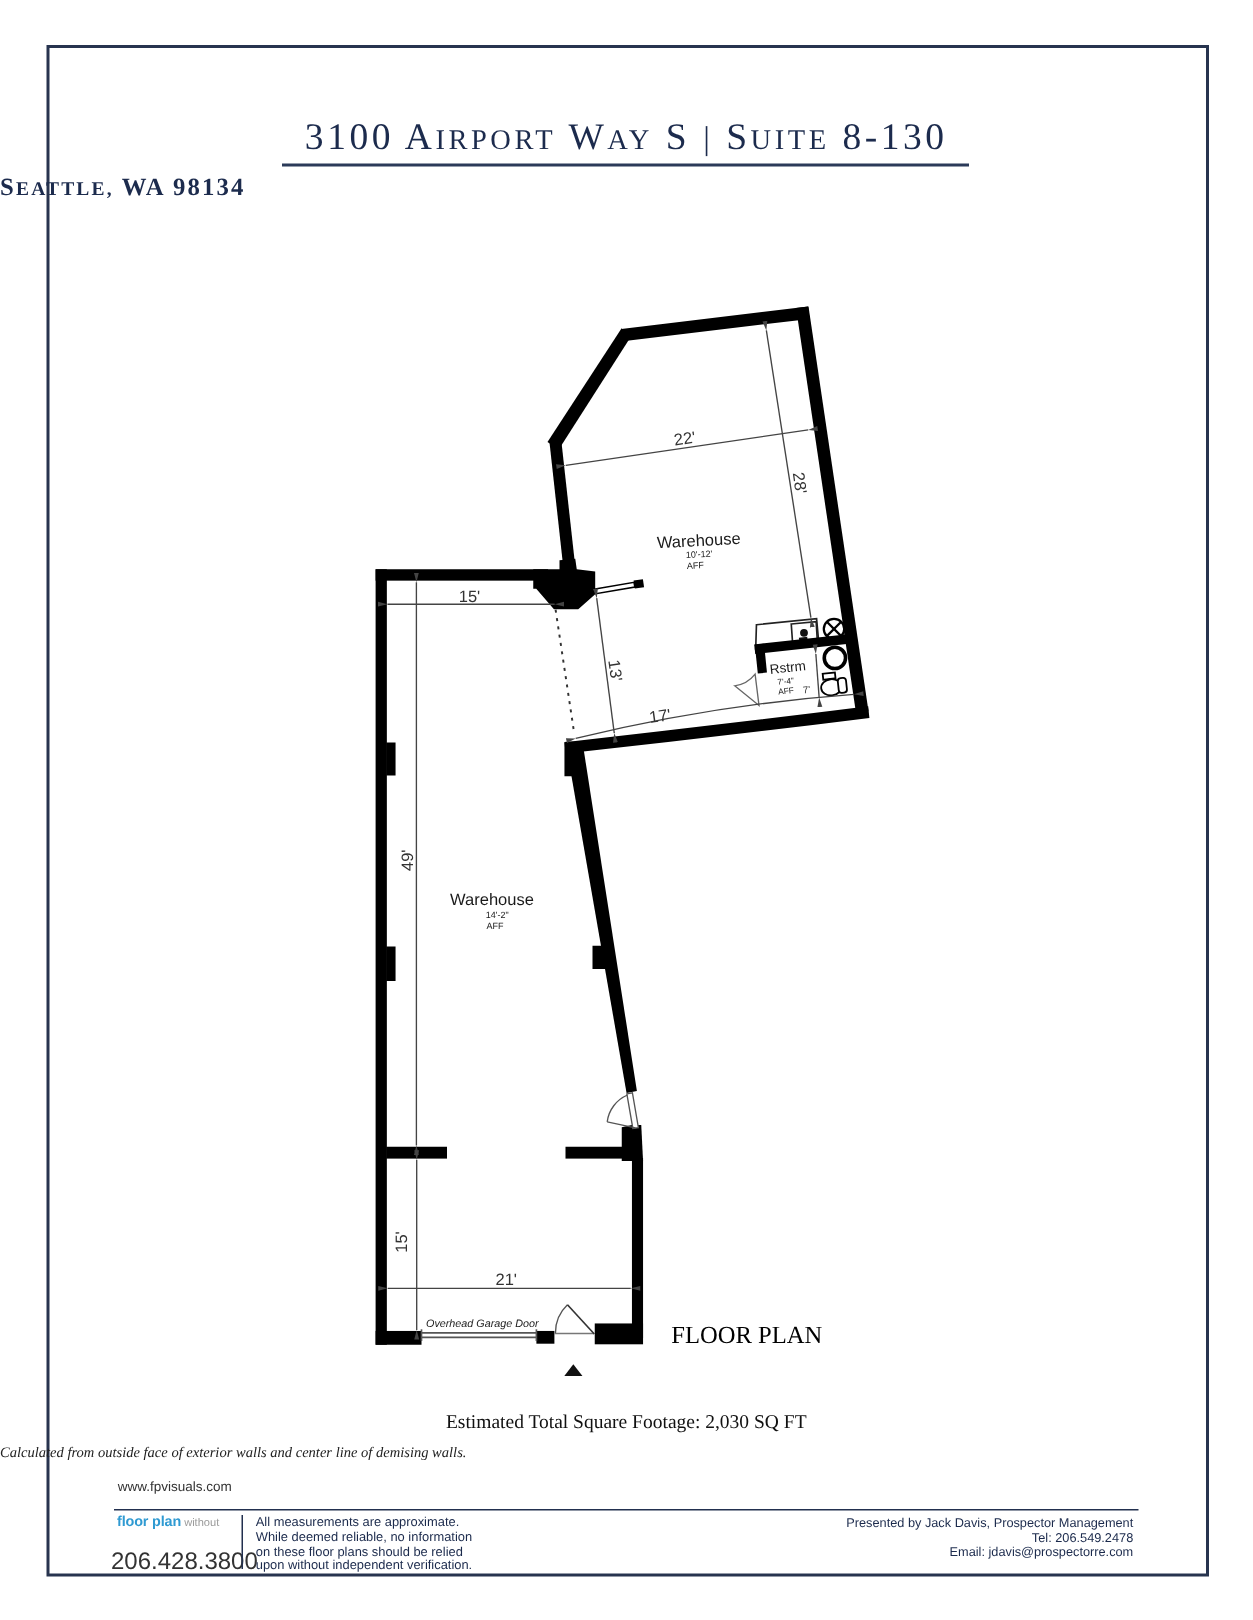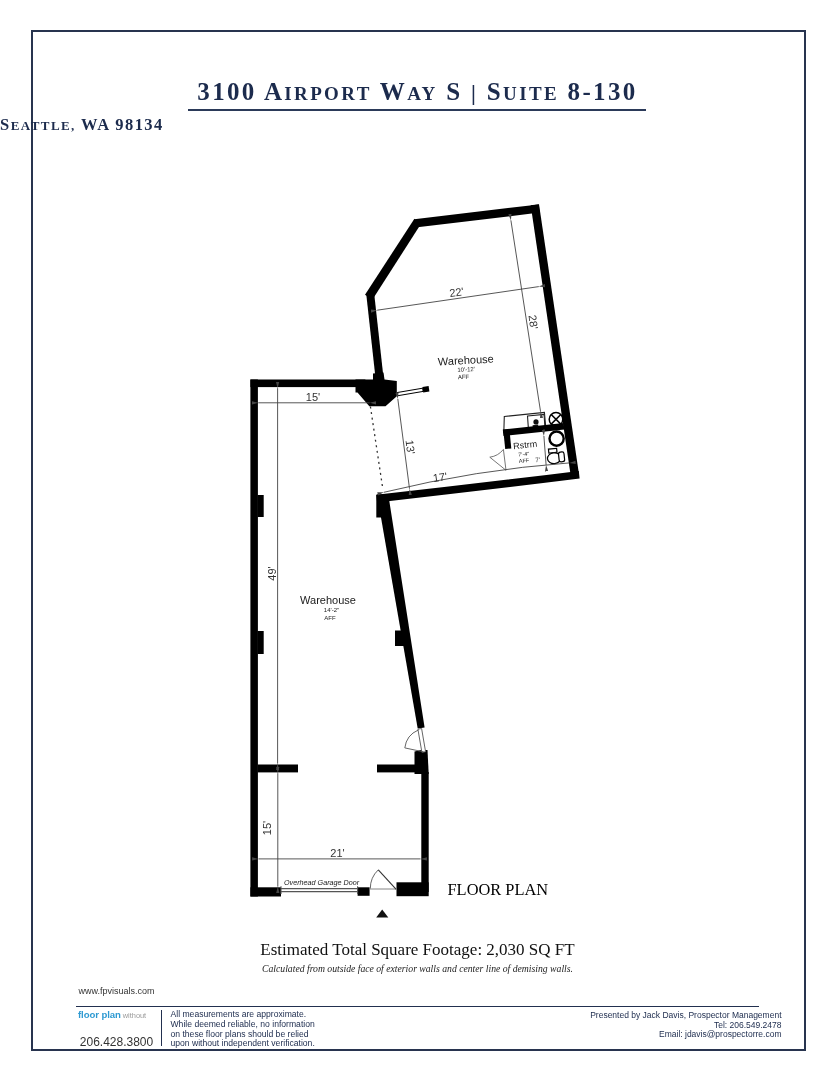--- a/index.html
+++ b/index.html
@@ -7,21 +7,21 @@
         font-family:"Liberation Sans",sans-serif;}
   .abs{position:absolute;}
 </style>
 </head>
 <body>
 <div id="page">
 
 <div class="abs" style="left:31px;top:30px;width:770.5px;height:1017px;border:2px solid #28344f;"></div>
 
 <div class="abs" style="left:0;top:78px;width:835px;text-align:center;color:#1c2b4d;
-     font-family:'Liberation Serif',serif;font-weight:bold;white-space:nowrap;letter-spacing:2.35px;">
+     font-family:'Liberation Serif',serif;font-weight:normal;white-space:nowrap;letter-spacing:2.35px;">
   <span style="font-size:25px;">3100 A</span><span style="font-size:19px;">IRPORT</span><span style="font-size:25px;"> W</span><span style="font-size:19px;">AY</span><span style="font-size:25px;"> S&nbsp;</span><span style="font-size:22px;">|</span><span style="font-size:25px;">&nbsp;S</span><span style="font-size:19px;">UITE</span><span style="font-size:25px;"> 8-130</span>
 </div>
 
 <div class="abs" style="left:188px;top:109px;width:458px;height:1.6px;background:#2b3a59;"></div>
 
 <div class="abs" style="left:0;top:115px;width:835px;text-align:left;color:#1c2b4d;
      font-family:'Liberation Serif',serif;font-weight:bold;white-space:nowrap;letter-spacing:1.45px;">
   <span style="font-size:16.5px;">S</span><span style="font-size:13px;">EATTLE,</span><span style="font-size:16.5px;"> WA 98134</span>
 </div>
 
@@ -181,43 +181,43 @@
 
   <text x="284" y="884.8" font-size="7.2px" font-style="italic" fill="#1a1a1a" font-family="Liberation Sans, sans-serif">Overhead Garage Door</text>
 
   <path d="M382.2,909.5 L388.3,917.4 L376.2,917.4 z" fill="#111"></path>
 </svg>
 
 <div class="abs" style="left:447.5px;top:880px;color:#000;font-family:'Liberation Serif',serif;
      font-size:16.4px;letter-spacing:0;">FLOOR PLAN</div>
 
 <div class="abs" style="left:0;top:939.5px;width:835px;text-align:center;color:#111;
-     font-family:'Liberation Serif',serif;font-size:17px;">Estimated Total Square Footage: 2,030 SQ FT</div>
-
-<div class="abs" style="left:0;top:962.5px;width:835px;text-align:center;color:#222;
+     font-family:'Liberation Serif',serif;font-size:13px;">Estimated Total Square Footage: 2,030 SQ FT</div>
+
+<div class="abs" style="left:0;top:962.5px;width:835px;color:#222;
      font-family:'Liberation Serif',serif;font-size:9.7px;font-style:italic;">Calculated from outside face of exterior walls and center line of demising walls.</div>
 
 <div class="abs" style="left:76px;top:1005.5px;width:683px;height:1.7px;background:#22304f;"></div>
 
 <div class="abs" style="left:78px;top:1009.5px;width:84px;text-align:left;white-space:nowrap;font-size:9.6px;line-height:9.6px;">
   <span style="color:#2f9ad2;font-weight:bold;font-size:9.6px;letter-spacing:-0.1px;">floor plan</span><span style="color:#9a9a9a;font-size:7.4px;"> without</span>
 </div>
 
 <div class="abs" style="left:74px;top:987px;width:85px;text-align:center;color:#333;font-size:9px;line-height:9px;">www.fpvisuals.com</div>
 
-<div class="abs" style="left:74px;top:1036.6px;width:85px;text-align:center;color:#333;font-size:12px;line-height:10.3px;">206.428.3800</div>
+<div class="abs" style="left:74px;top:1036.6px;width:85px;text-align:center;color:#333;font-size:16px;line-height:10.3px;">206.428.3800</div>
 
 <div class="abs" style="left:161px;top:1009.5px;width:1.3px;height:36.5px;background:#22304f;"></div>
 
 <div class="abs" style="left:170.5px;top:1010.1px;color:#1b2a4c;font-size:8.6px;line-height:9.7px;">
   All measurements are approximate.<br>
   While deemed reliable, no information<br>
   on these floor plans should be relied<br>
   upon without independent verification.
 </div>
 
-<div class="abs" style="left:463px;top:1011.2px;width:318.5px;text-align:right;color:#1b2a4c;font-size:8.5px;line-height:9.4px;">
+<div class="abs" style="left:437px;top:1011.2px;width:318.5px;text-align:right;color:#1b2a4c;font-size:8.5px;line-height:9.4px;">
   Presented by Jack Davis, Prospector Management<br>
   Tel: 206.549.2478<br>
   Email: jdavis@prospectorre.com
 </div>
 
 </div>
 
 </body></html>

